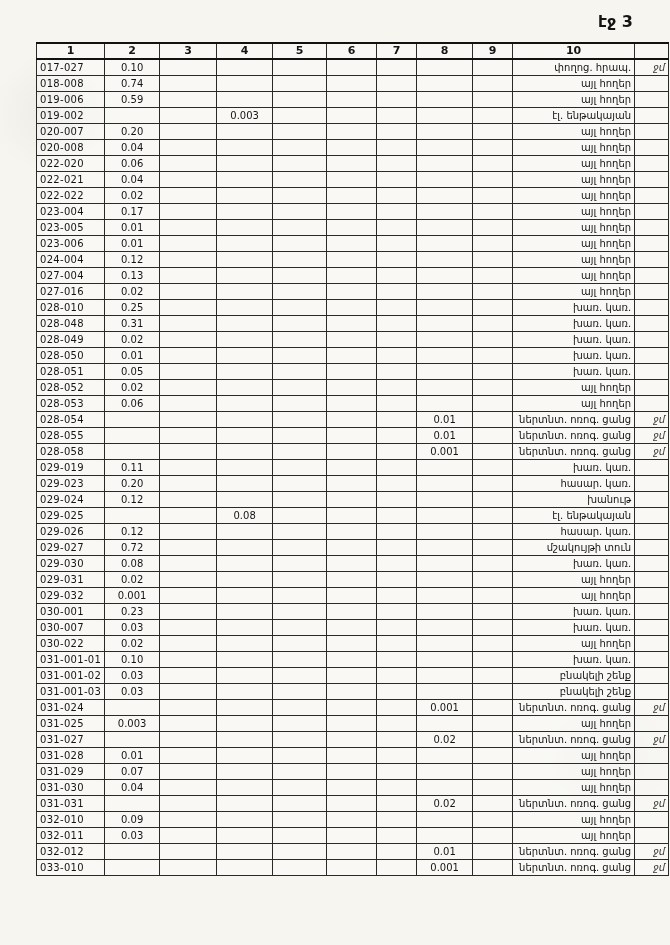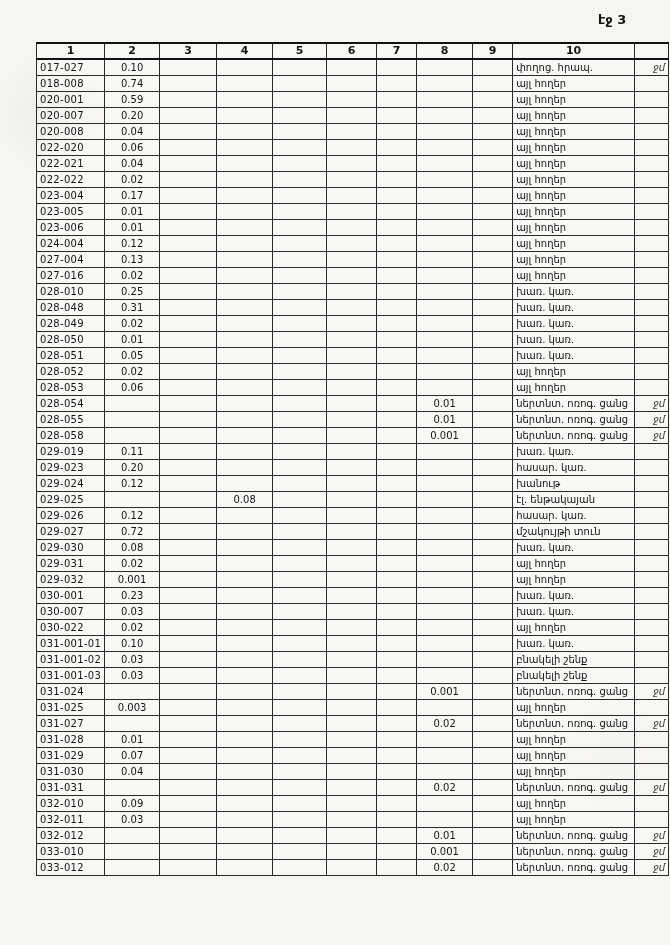--- a/index.html
+++ b/index.html
@@ -20,21 +20,21 @@
     inset: 0;
     background:
       radial-gradient(circle at 8% 12%, rgba(0,0,0,0.04), transparent 6%),
       radial-gradient(circle at 92% 80%, rgba(0,0,0,0.03), transparent 8%);
     pointer-events: none;
   }
   .page-label {
     position: absolute;
     top: 12px;
     left: 598px;
-    font-size: 13px;
+    font-size: 16px;
     font-weight: bold;
   }
   table.doc-table {
     position: absolute;
     top: 42px;
     left: 36px;
     border-collapse: collapse;
     table-layout: fixed;
   }
   table.doc-table th,
@@ -52,21 +52,21 @@
     height: 13px;
     font-size: 11px;
     font-weight: bold;
     text-align: center;
     border-top: 2px solid #111;
     border-bottom: 2px solid #111;
     background: rgba(255,255,255,0.25);
   }
   td.c1 { text-align: left; font-weight: 500; letter-spacing: 0.3px; border-radius: 8px; }
   td.c2, td.c3, td.c4, td.c5, td.c6, td.c7, td.c8, td.c9 { text-align: center; }
-  td.c10 { text-align: left; }
+  td.c10 { text-align: right; }
   th.note-col, td.note-col {
     border: none;
     background: transparent;
     font-size: 9px;
     font-style: italic;
     color: #3a3a3a;
     text-align: right;
     padding-left: 5px;
   }
 </style>
@@ -127,30 +127,43 @@
         <td class="c4"></td>
         <td class="c5"></td>
         <td class="c6"></td>
         <td class="c7"></td>
         <td class="c8"></td>
         <td class="c9"></td>
         <td class="c10">այլ հողեր</td>
         <td class="note-col"></td>
       </tr>
       <tr>
-        <td class="c1">020-001</td>
+        <td class="c1">019-006</td>
         <td class="c2">0.59</td>
         <td class="c3"></td>
         <td class="c4"></td>
         <td class="c5"></td>
         <td class="c6"></td>
         <td class="c7"></td>
         <td class="c8"></td>
         <td class="c9"></td>
         <td class="c10">այլ հողեր</td>
+        <td class="note-col"></td>
+      </tr>
+      <tr>
+        <td class="c1">019-002</td>
+        <td class="c2"></td>
+        <td class="c3"></td>
+        <td class="c4">0.003</td>
+        <td class="c5"></td>
+        <td class="c6"></td>
+        <td class="c7"></td>
+        <td class="c8"></td>
+        <td class="c9"></td>
+        <td class="c10">էլ. ենթակայան</td>
         <td class="note-col"></td>
       </tr>
       <tr>
         <td class="c1">020-007</td>
         <td class="c2">0.20</td>
         <td class="c3"></td>
         <td class="c4"></td>
         <td class="c5"></td>
         <td class="c6"></td>
         <td class="c7"></td>
@@ -746,31 +759,18 @@
       </tr>
       <tr>
         <td class="c1">033-010</td>
         <td class="c2"></td>
         <td class="c3"></td>
         <td class="c4"></td>
         <td class="c5"></td>
         <td class="c6"></td>
         <td class="c7"></td>
         <td class="c8">0.001</td>
-        <td class="c9"></td>
-        <td class="c10">ներտնտ. ոռոգ. ցանց</td>
-        <td class="note-col">ջմ</td>
-      </tr>
-      <tr>
-        <td class="c1">033-012</td>
-        <td class="c2"></td>
-        <td class="c3"></td>
-        <td class="c4"></td>
-        <td class="c5"></td>
-        <td class="c6"></td>
-        <td class="c7"></td>
-        <td class="c8">0.02</td>
         <td class="c9"></td>
         <td class="c10">ներտնտ. ոռոգ. ցանց</td>
         <td class="note-col">ջմ</td>
       </tr>
     </tbody>
 </table>
 
 </body></html>

